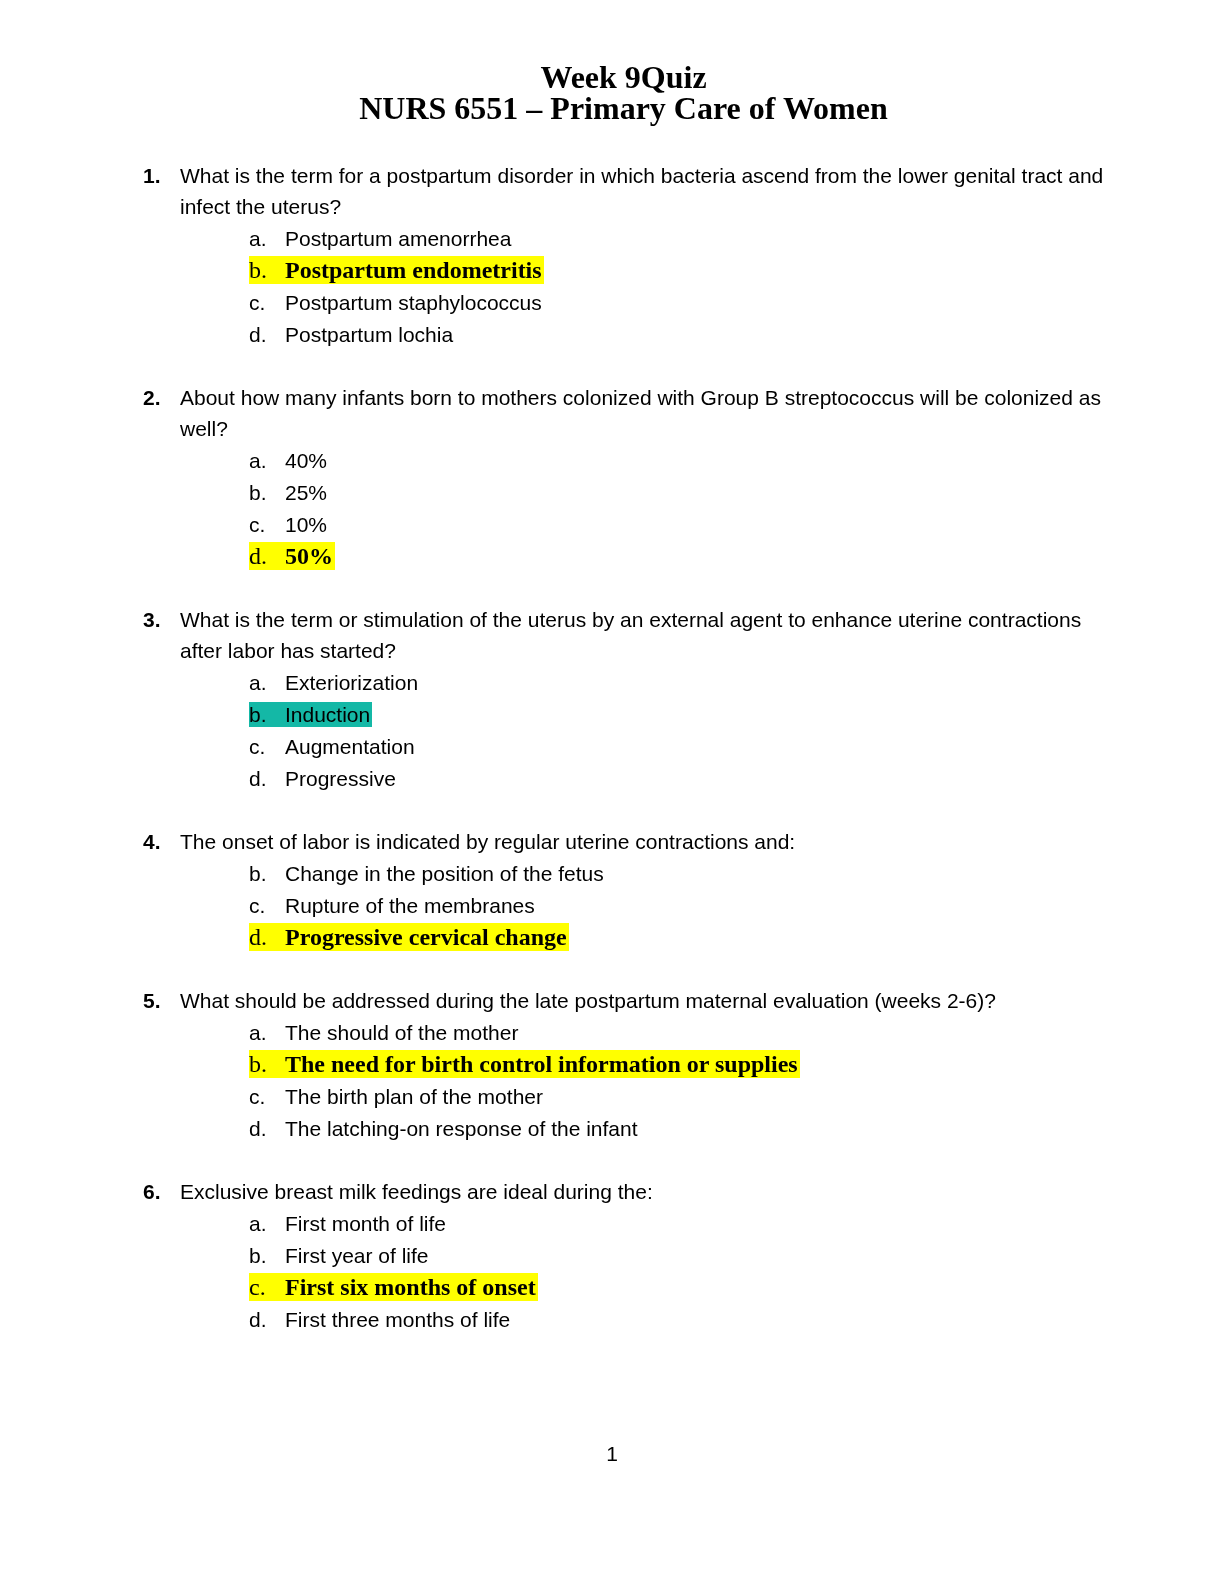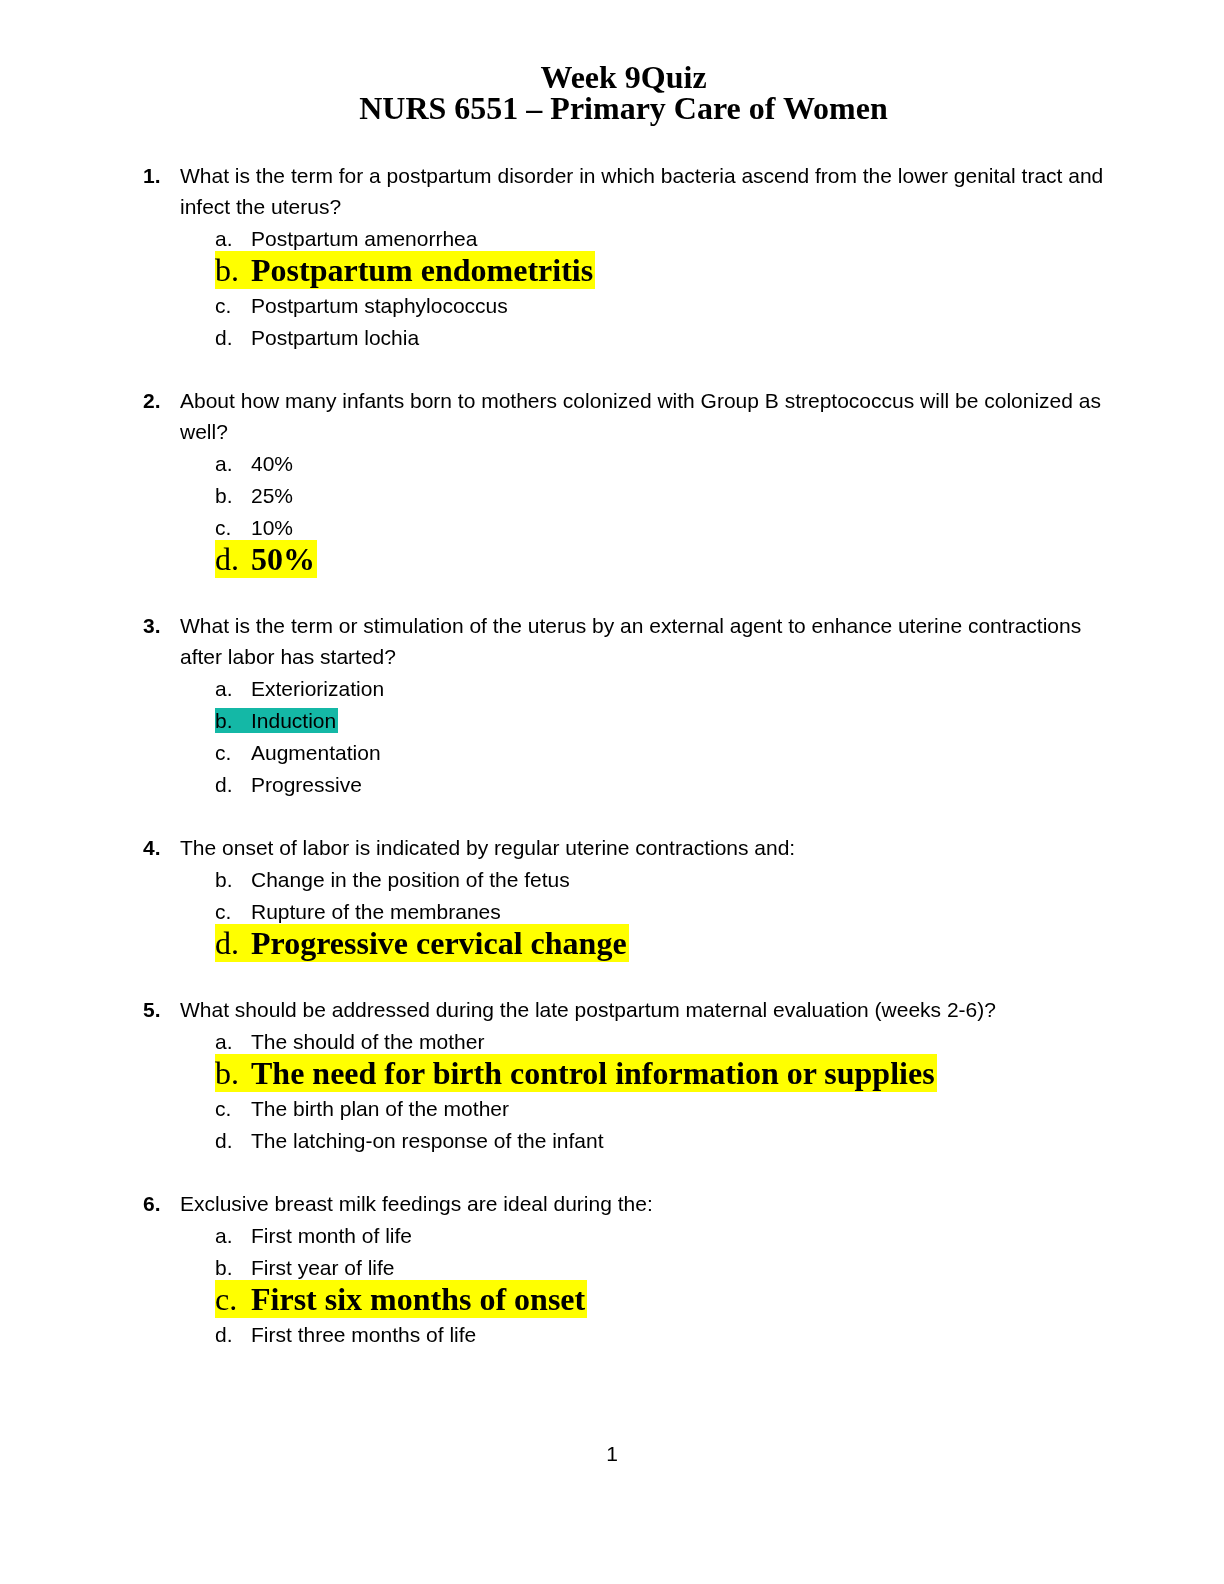--- a/index.html
+++ b/index.html
@@ -33,31 +33,31 @@
     line-height: 31px;
   }
   .q-body { flex: 1; }
   .q-text { line-height: 31px; }
   .options { margin-top: 0; }
   .option {
     line-height: 31px;
     padding-left: 35px;
     margin: 1px 0;
   }
-  .opt-inner { display: inline; }
+  .opt-inner { display: inline; margin-left: 34px; }
   .opt-letter {
     display: inline-block;
     width: 36px;
   }
   .opt-text { }
   
   .hl-yellow {
     background: #ffff00;
     font-family: "Liberation Serif", serif;
-    font-size: 32px;
+    font-size: 24px;
     padding: 1px 2px 1px 0;
   }
   .hl-yellow .opt-text { font-weight: bold; }
   .hl-red {
     background: #14b8a6;
     padding: 1px 2px 1px 0;
   }
   .page-number {
     position: absolute;
     top: 1442px;

